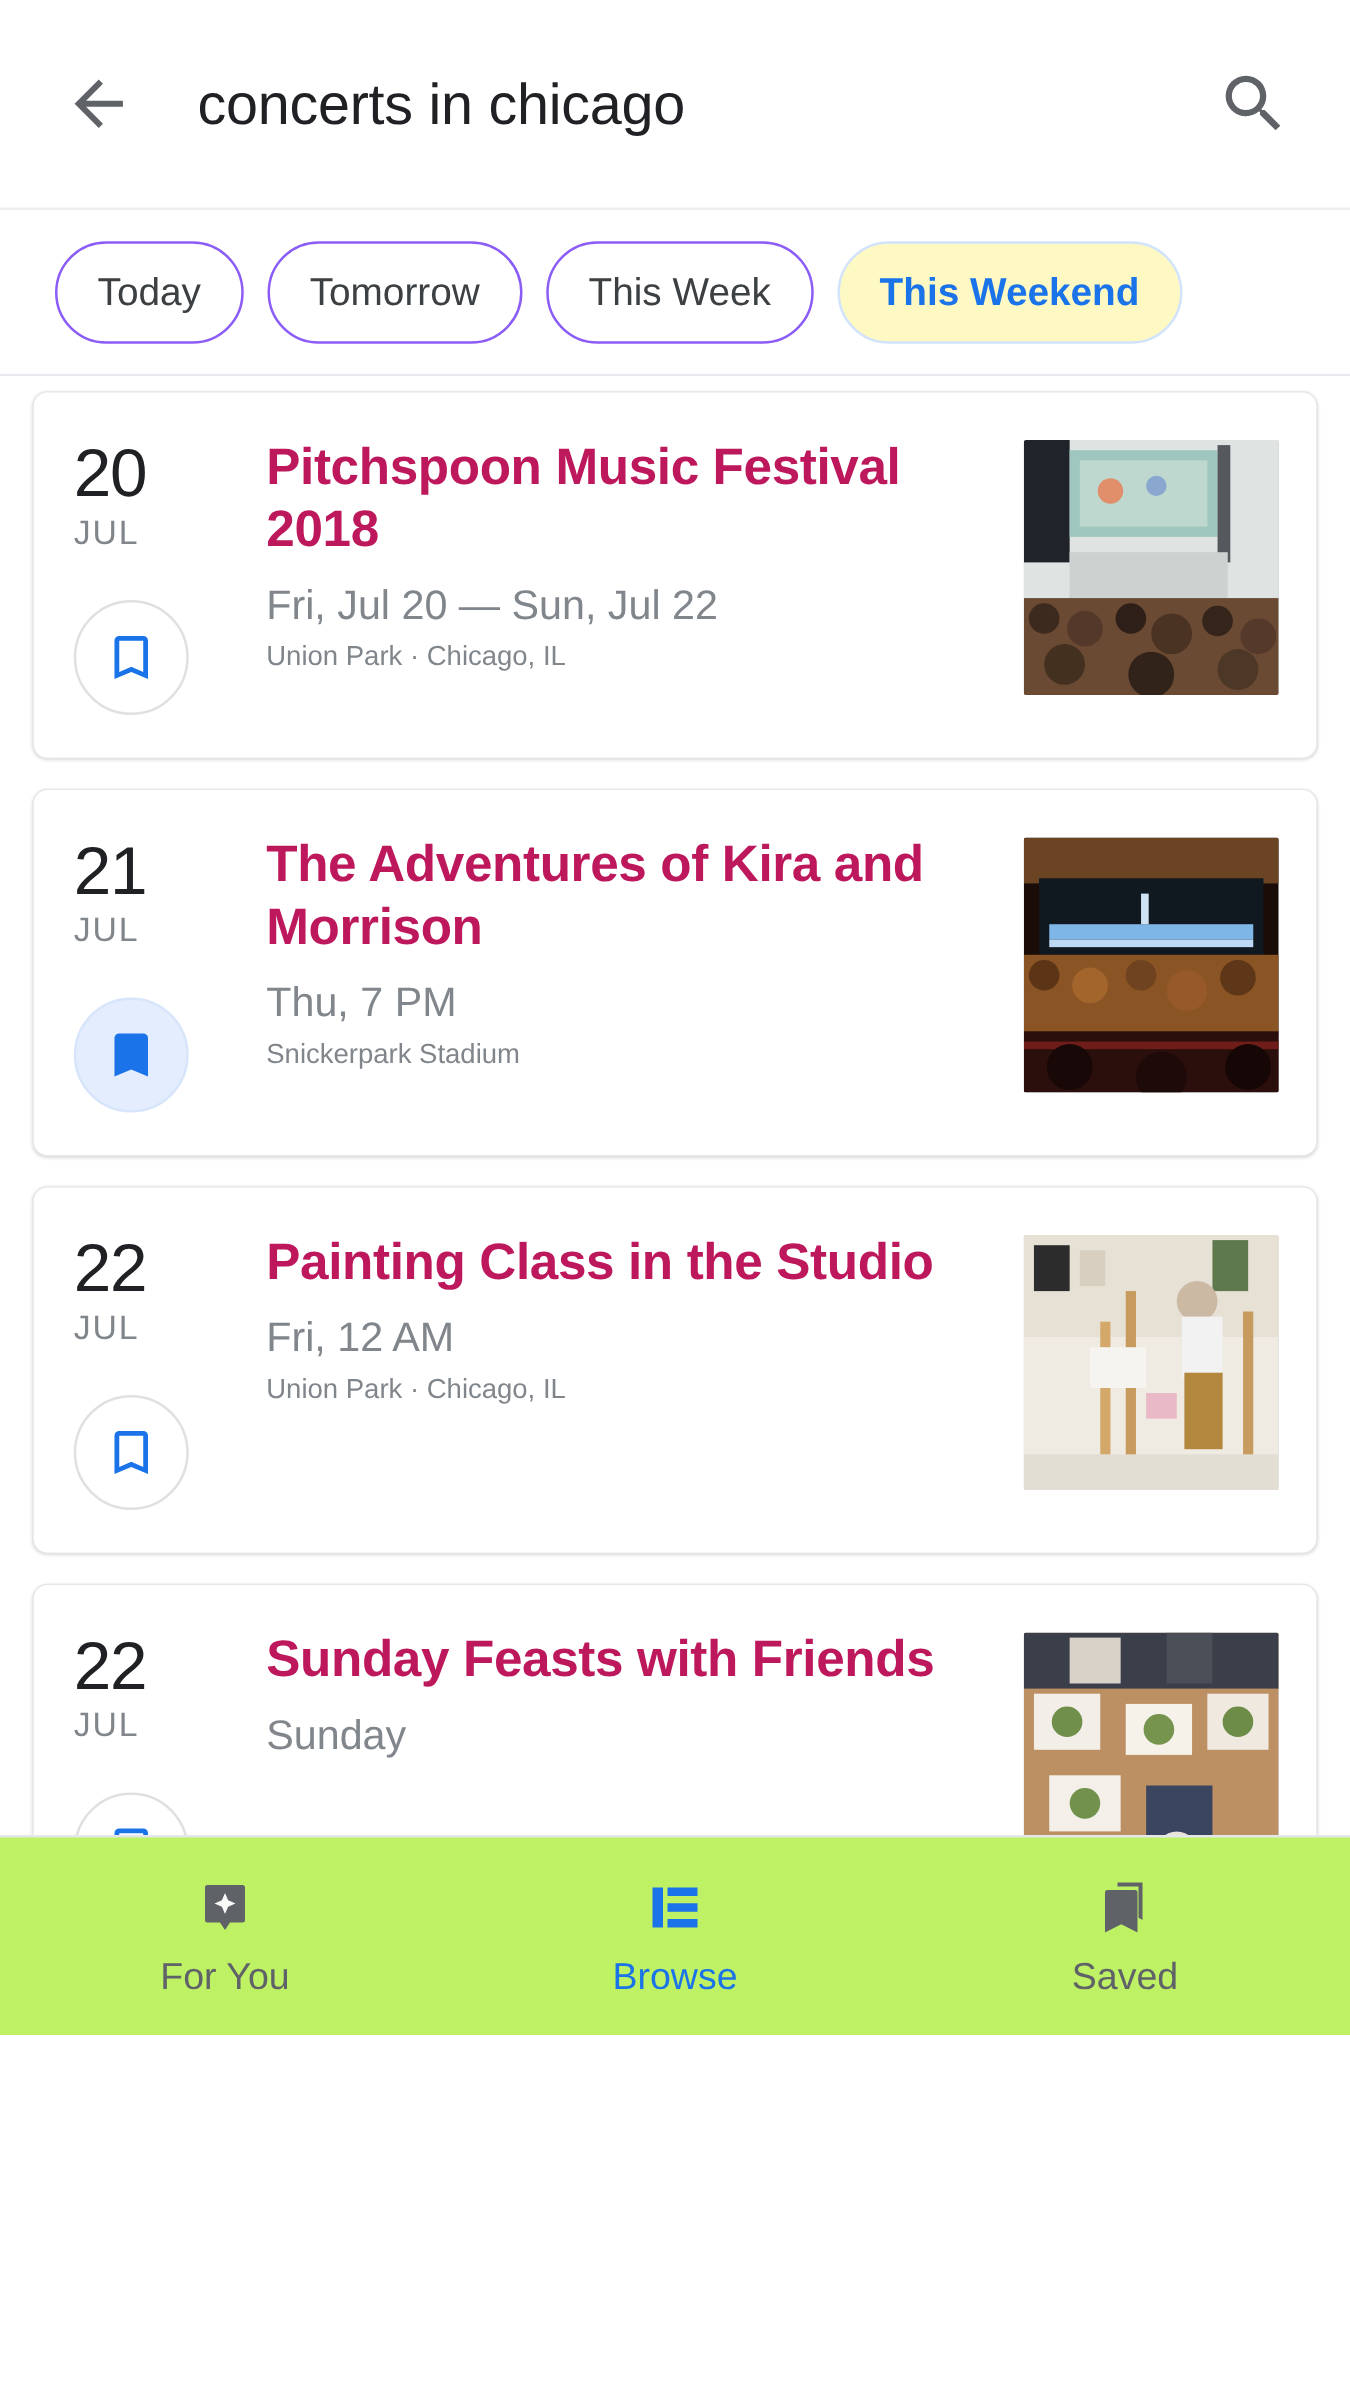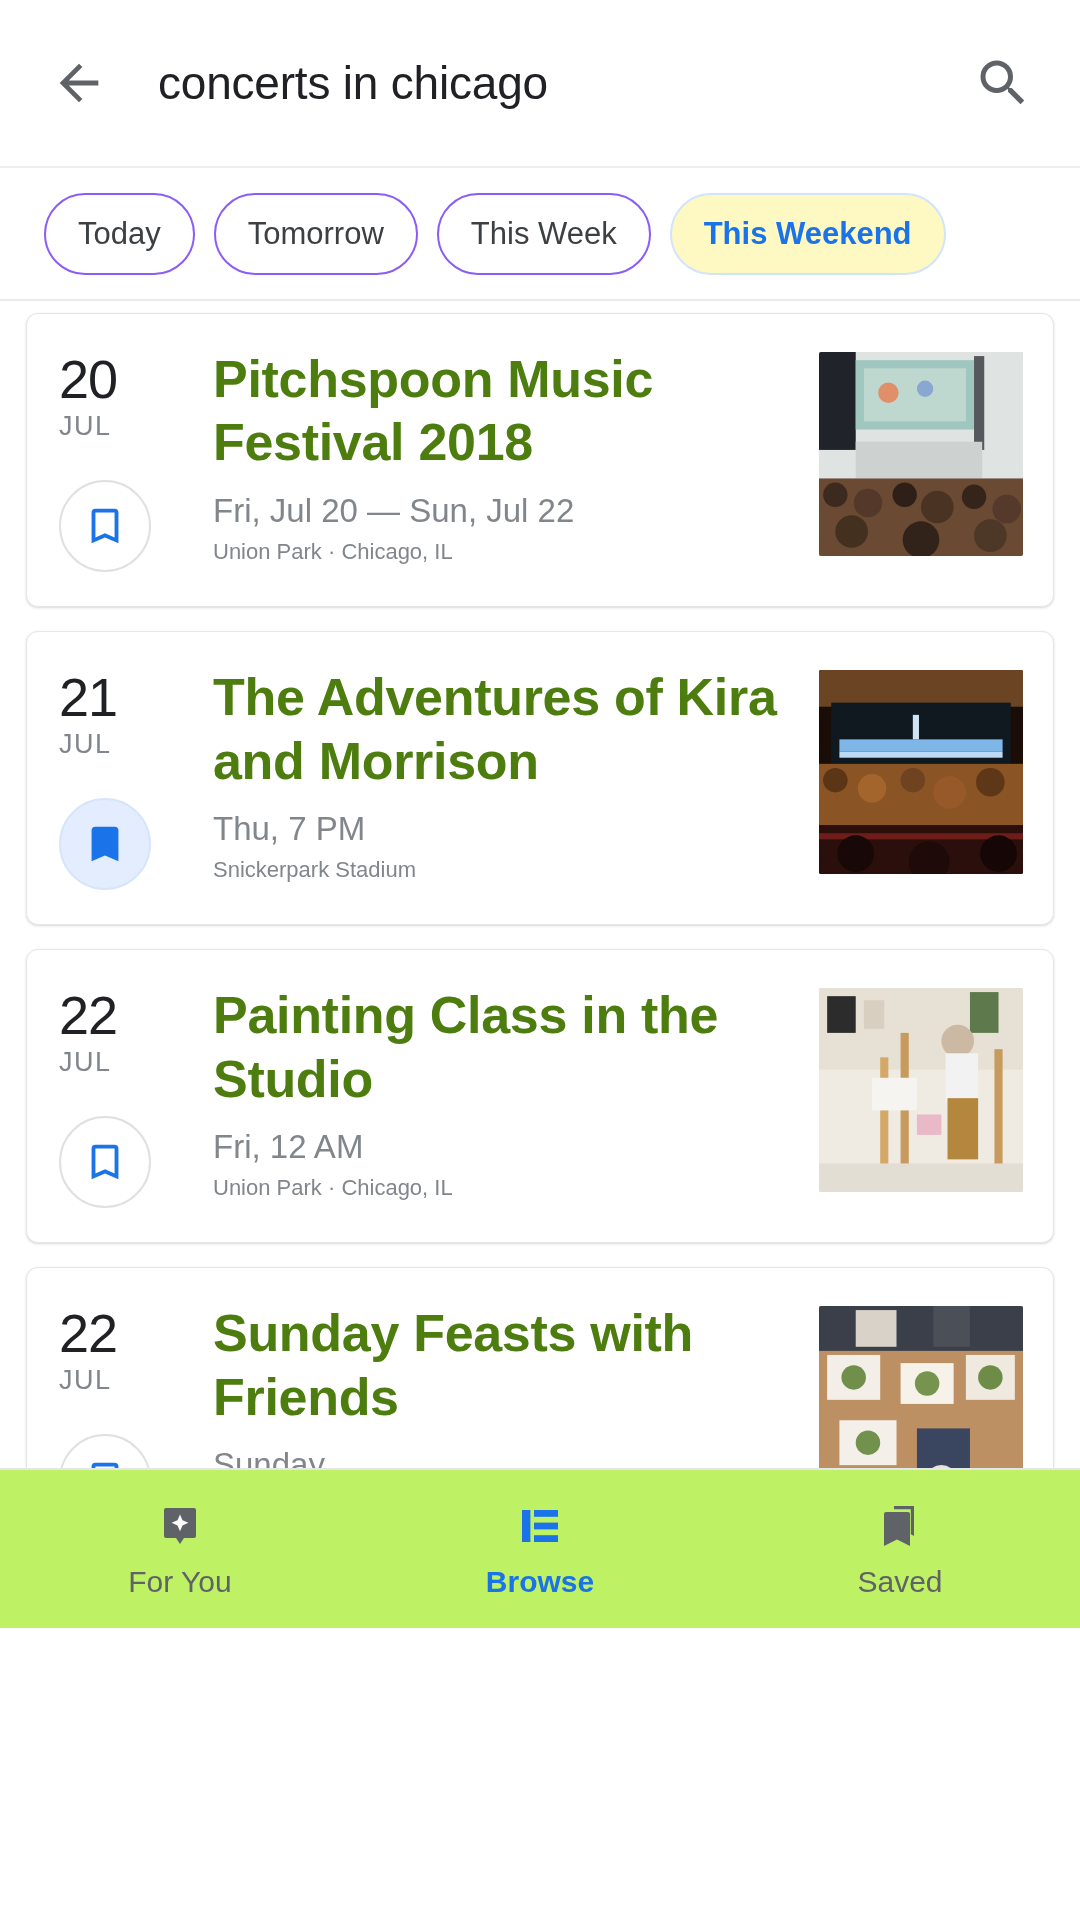--- a/index.html
+++ b/index.html
@@ -142,23 +142,23 @@
     background: #e4edfd;
   }
 
   .info-col {
     flex: 1 1 auto;
     padding-left: 26px;
     padding-right: 18px;
     min-width: 0;
   }
   .event-title {
-    font-size: 52px;
+    font-size: 41px;
     font-weight: bold;
-    color: #4d7c0f;
+    color: #be185d;
     line-height: 1.22;
     letter-spacing: -0.3px;
   }
   .event-meta {
     font-size: 33px;
     color: #80868b;
     line-height: 1.48;
     margin-top: 12px;
     white-space: nowrap;
   }
@@ -199,21 +199,21 @@
     justify-content: center;
     gap: 13px;
     cursor: pointer;
   }
   .nav-label {
     font-size: 30px;
     color: #5f6368;
   }
   .nav-item.active .nav-label {
     color: #1a73e8;
-    font-weight: bold;
+    font-weight: normal;
   }
   .nav-icon { height: 52px; display: flex; align-items: center; justify-content: center; }
 </style>
 </head>
 <body>
 
 <div id="screen">
 
   <div class="search-bar">
     <div class="back-icon">

